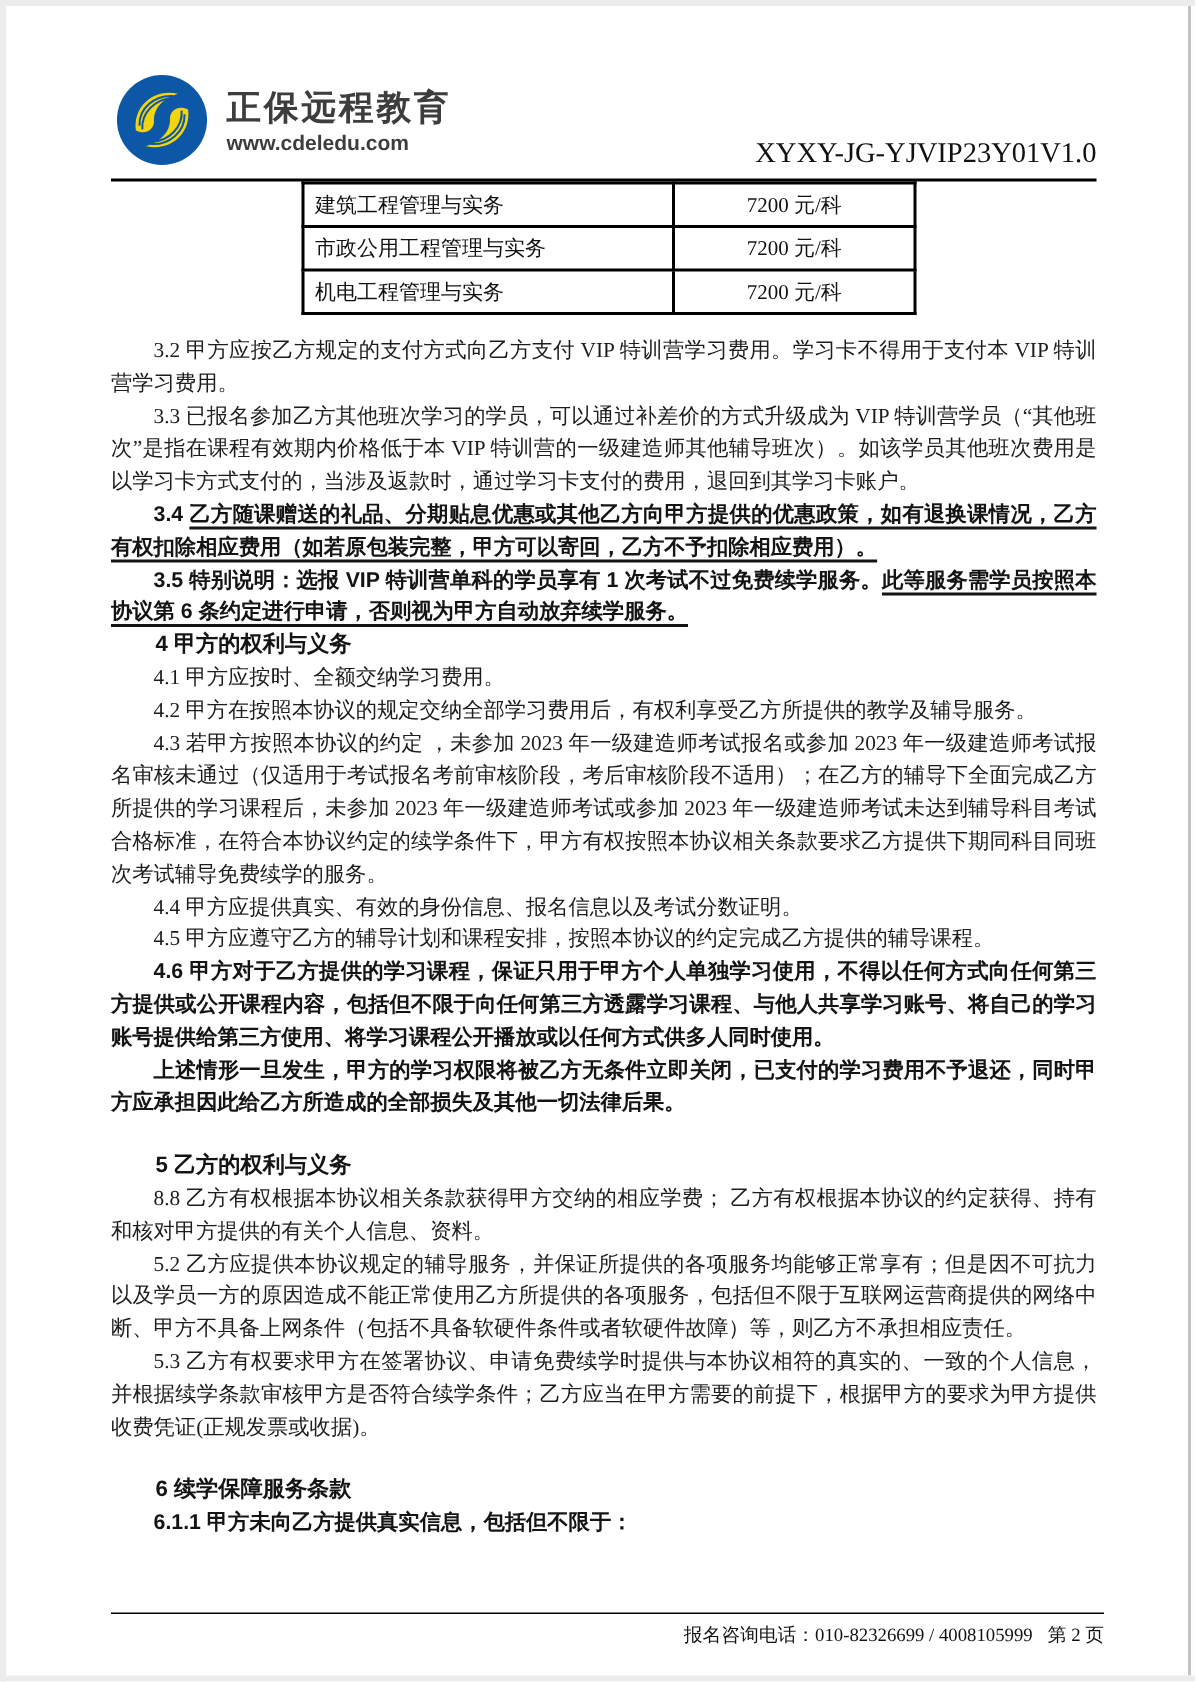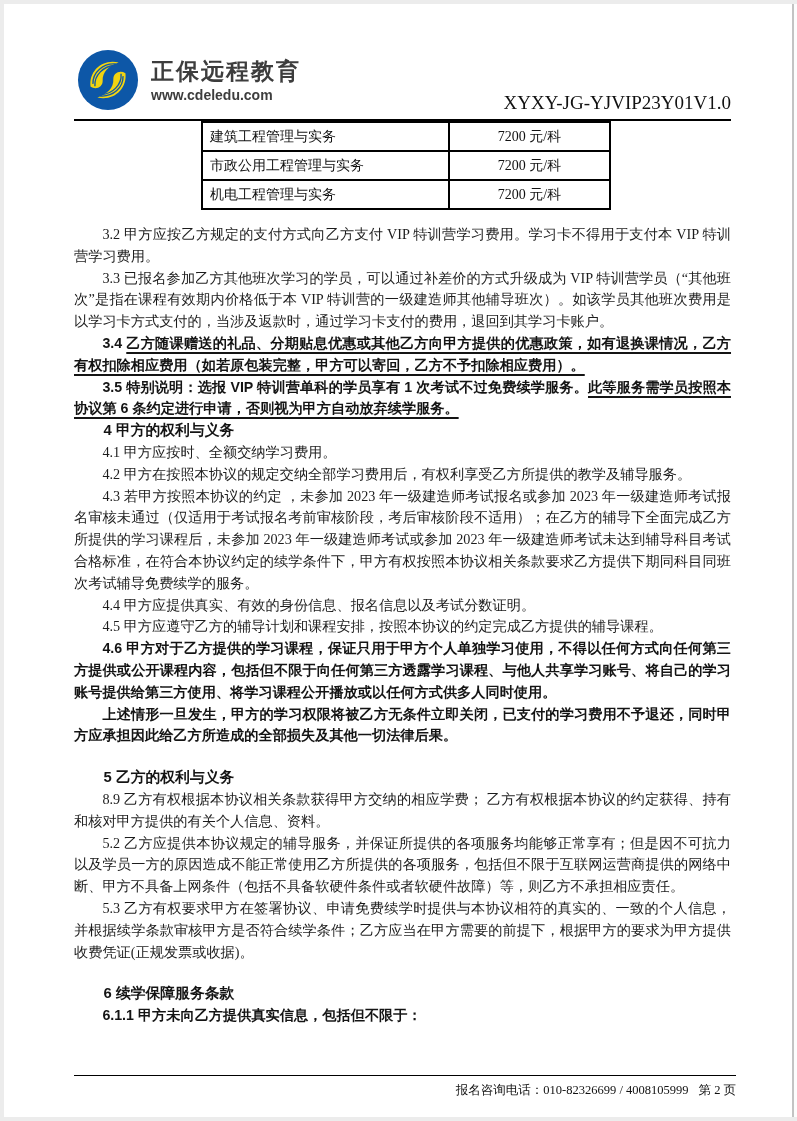--- a/index.html
+++ b/index.html
@@ -101,21 +101,21 @@
       <p class="heading"><span class="b">4 甲方的权利与义务</span></p>
       <p class="para"><span>4.1 甲方应按时、全额交纳学习费用。</span></p>
       <p class="para"><span>4.2 甲方在按照本协议的规定交纳全部学习费用后，有权利享受乙方所提供的教学及辅导服务。</span></p>
       <p class="para"><span>4.3 若甲方按照本协议的约定 ，未参加 2023 年一级建造师考试报名或参加 2023 年一级建造师考试报名审核未通过（仅适用于考试报名考前审核阶段，考后审核阶段不适用）；在乙方的辅导下全面完成乙方所提供的学习课程后，未参加 2023 年一级建造师考试或参加 2023 年一级建造师考试未达到辅导科目考试合格标准，在符合本协议约定的续学条件下，甲方有权按照本协议相关条款要求乙方提供下期同科目同班次考试辅导免费续学的服务。</span></p>
       <p class="para"><span>4.4 甲方应提供真实、有效的身份信息、报名信息以及考试分数证明。</span></p>
       <p class="para"><span>4.5 甲方应遵守乙方的辅导计划和课程安排，按照本协议的约定完成乙方提供的辅导课程。</span></p>
       <p class="para"><span class="b">4.6 甲方对于乙方提供的学习课程，保证只用于甲方个人单独学习使用，不得以任何方式向任何第三方提供或公开课程内容，包括但不限于向任何第三方透露学习课程、与他人共享学习账号、将自己的学习账号提供给第三方使用、将学习课程公开播放或以任何方式供多人同时使用。</span></p>
       <p class="para"><span class="b">上述情形一旦发生，甲方的学习权限将被乙方无条件立即关闭，已支付的学习费用不予退还，同时甲方应承担因此给乙方所造成的全部损失及其他一切法律后果。</span></p>
       <div class="spacer"></div>
       <p class="heading"><span class="b">5 乙方的权利与义务</span></p>
-      <p class="para"><span>8.9 乙方有权根据本协议相关条款获得甲方交纳的相应学费； 乙方有权根据本协议的约定获得、持有和核对甲方提供的有关个人信息、资料。</span></p>
+      <p class="para"><span>8.8 乙方有权根据本协议相关条款获得甲方交纳的相应学费； 乙方有权根据本协议的约定获得、持有和核对甲方提供的有关个人信息、资料。</span></p>
       <p class="para"><span>5.2 乙方应提供本协议规定的辅导服务，并保证所提供的各项服务均能够正常享有；但是因不可抗力以及学员一方的原因造成不能正常使用乙方所提供的各项服务，包括但不限于互联网运营商提供的网络中断、甲方不具备上网条件（包括不具备软硬件条件或者软硬件故障）等，则乙方不承担相应责任。</span></p>
       <p class="para"><span>5.3 乙方有权要求甲方在签署协议、申请免费续学时提供与本协议相符的真实的、一致的个人信息，并根据续学条款审核甲方是否符合续学条件；乙方应当在甲方需要的前提下，根据甲方的要求为甲方提供收费凭证(正规发票或收据)。</span></p>
       <div class="spacer"></div>
       <p class="heading"><span class="b">6 续学保障服务条款</span></p>
       <p class="para"><span class="b">6.1.1 甲方未向乙方提供真实信息，包括但不限于：</span></p>
     </main>
 
   <div class="footer">
     <span>报名咨询电话：</span><span>010-82326699 / 4008105999</span><span class="page-no">第 2 页</span>
   </div>

